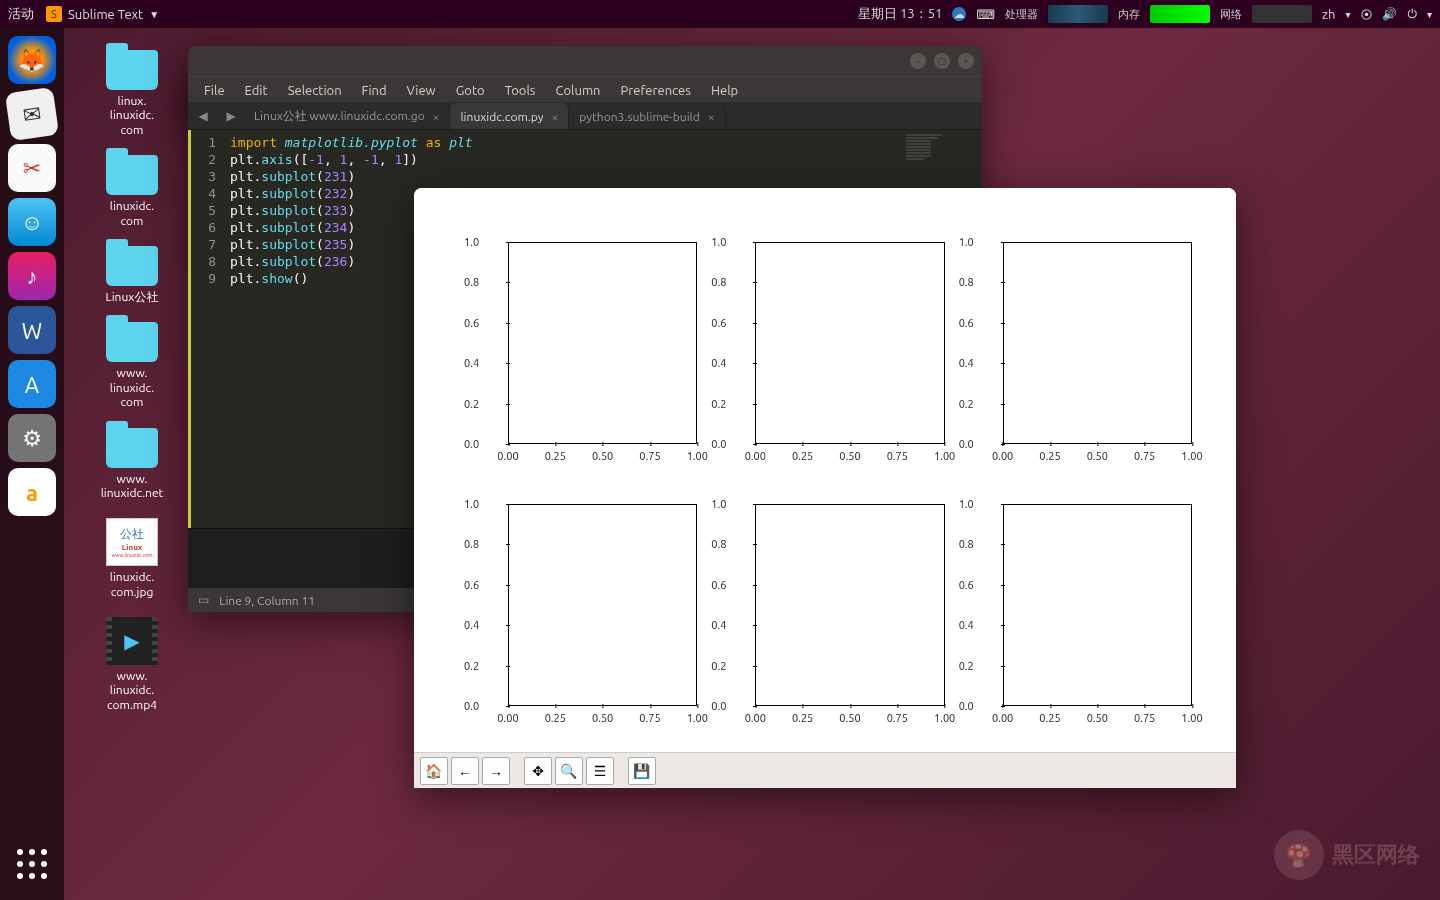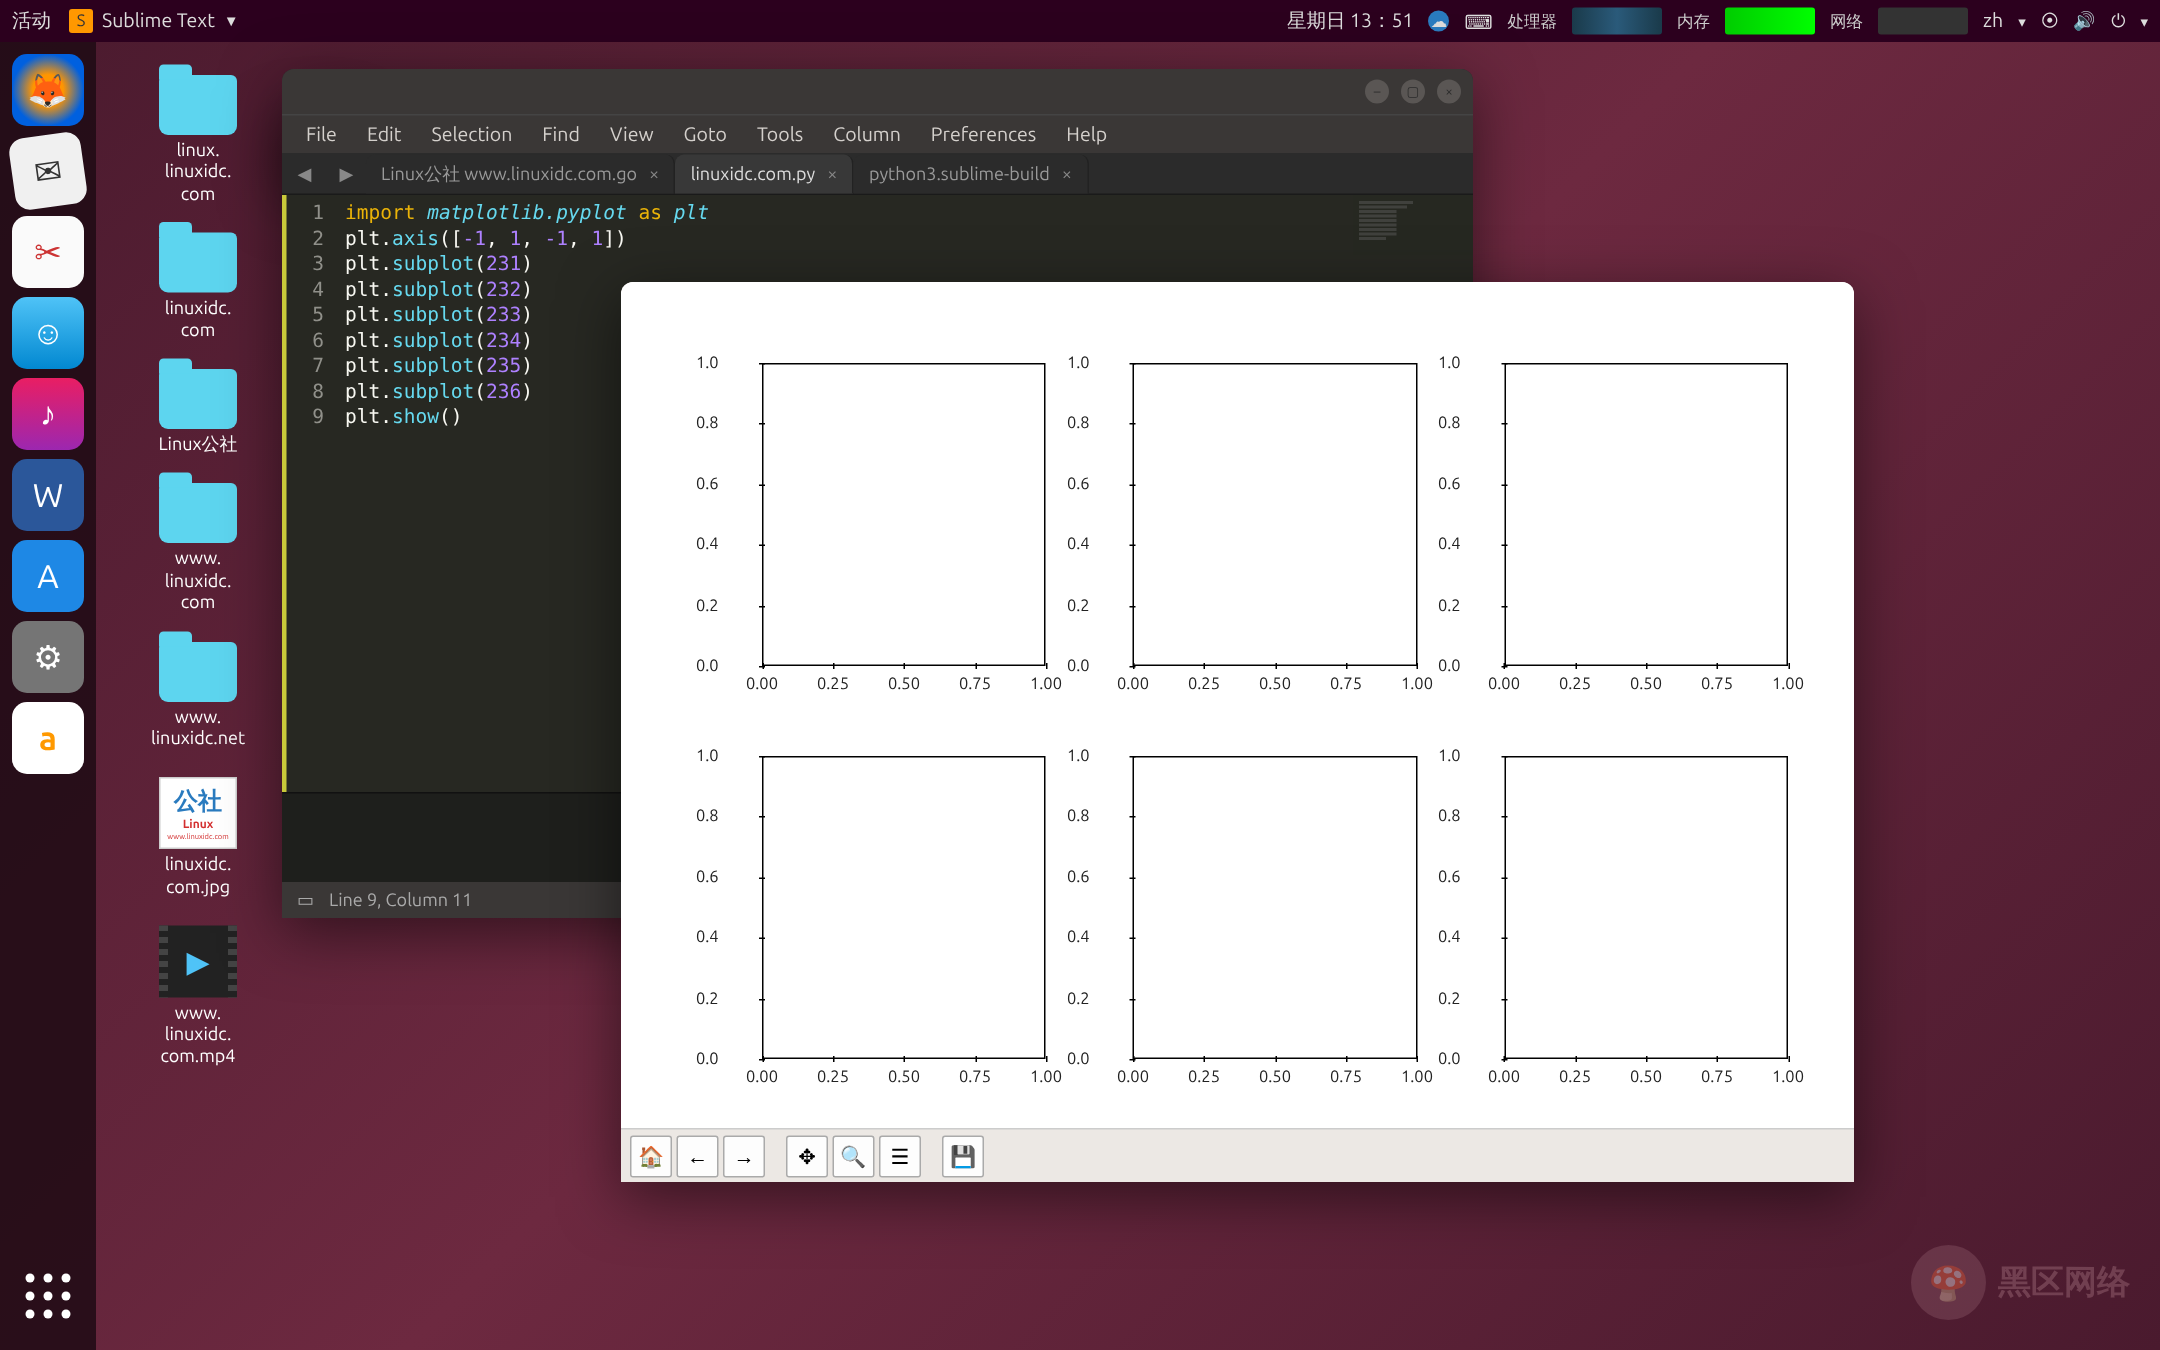--- a/index.html
+++ b/index.html
@@ -277,21 +277,21 @@
 linuxidc.
 com</label>
     </div>
     <div class="desktop-icon">
       <div class="folder"></div>
       <label>www.
 linuxidc.net</label>
     </div>
     <div class="desktop-icon">
       <div class="img-thumb">
-        <div style="font-size:16px;font-weight:bold;color:#2a7bbf;">公社</div>
+        <div style="font-size:12px;font-weight:normal;color:#2a7bbf;">公社</div>
         <div style="font-size:8px;font-weight:bold;color:#d32f2f;">Linux</div>
         <div style="font-size:5px;color:#d32f2f;">www.linuxidc.com</div>
       </div>
       <label>linuxidc.
 com.jpg</label>
     </div>
     <div class="desktop-icon">
       <div class="video-thumb">▶</div>
       <label>www.
 linuxidc.

